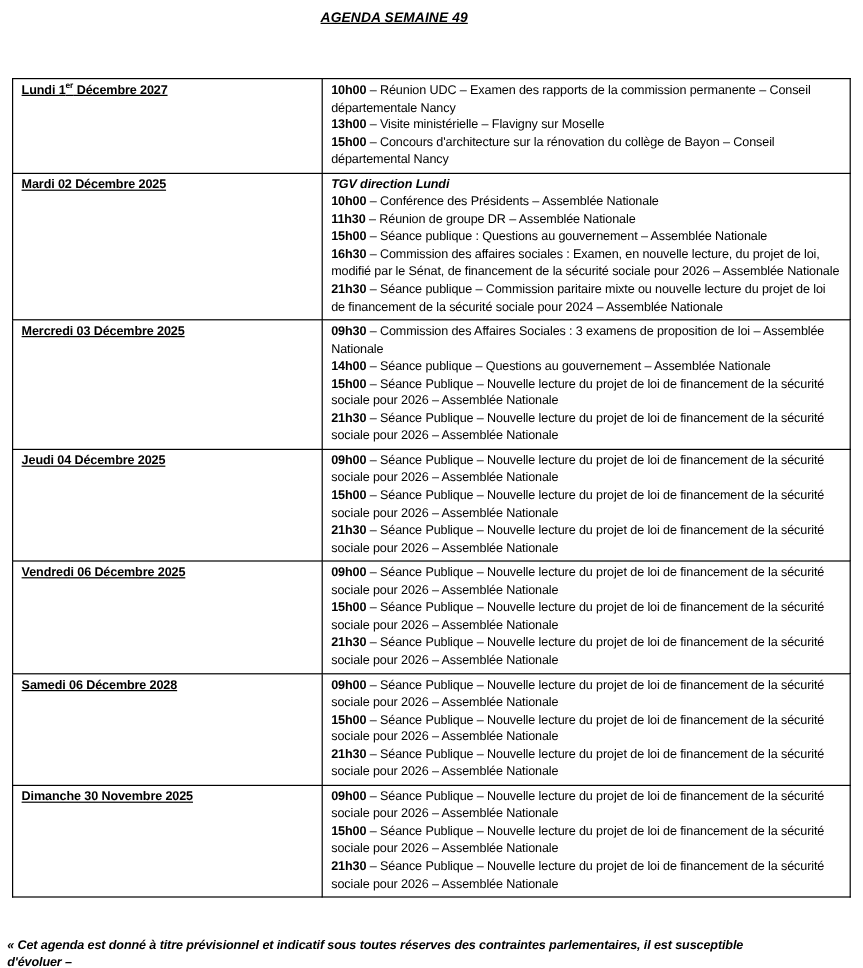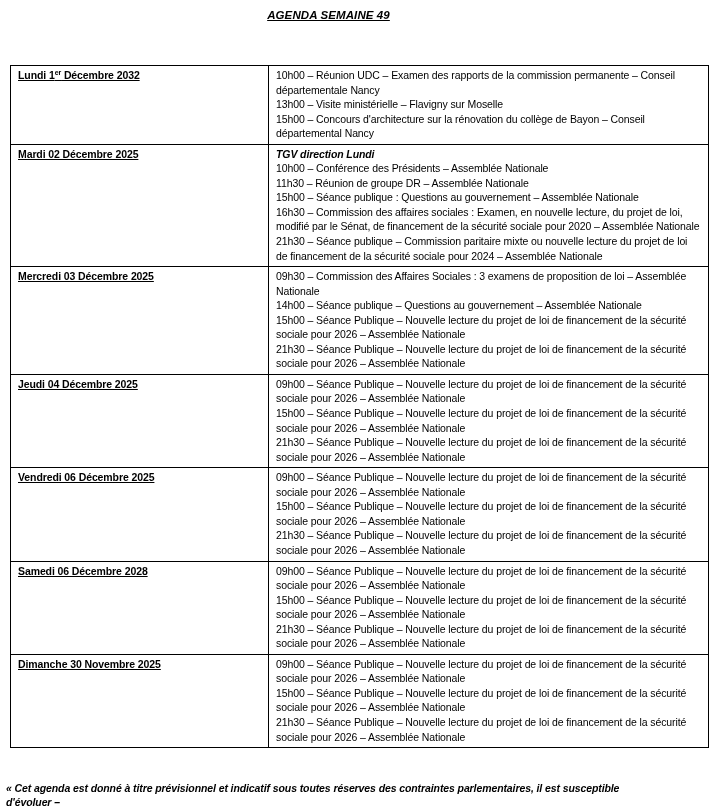--- a/index.html
+++ b/index.html
@@ -48,21 +48,21 @@
   .day-label sup {
     font-size: 7px;
     line-height: 0;
     vertical-align: super;
   }
   .note-line {
     font-weight: bold;
     font-style: italic;
   }
   .event-line { }
-  .event-line .tm { font-weight: normal; }
+  .event-line .tm { font-weight: bold; }
   .disclaimer {
     margin: 34px 12px 0 6px;
     font-size: 10.5px;
     font-weight: bold;
     font-style: italic;
     letter-spacing: -0.1px;
   }
   .disclaimer p { margin: 0 0 17px 0; line-height: 13.5px; }
 </style>
 </head>
@@ -74,39 +74,39 @@
 
   <table class="agenda">
     <colgroup>
         <col style="width:258px">
         <col style="width:440px">
       </colgroup>
     <tbody>
 
       <tr>
         <td class="day-col">
-          <span class="day-label"><span>Lundi 1</span><sup>er</sup><span> Décembre 2032</span></span>
+          <span class="day-label"><span>Lundi 1</span><sup>er</sup><span> Décembre 2027</span></span>
         </td>
         <td>
           <div class="event-line"><span class="tm">10h00</span><span> – Réunion UDC – Examen des rapports de la commission permanente – Conseil départementale Nancy</span></div>
           <div class="event-line"><span class="tm">13h00</span><span> – Visite ministérielle  – Flavigny sur Moselle</span></div>
           <div class="event-line"><span class="tm">15h00</span><span> – Concours d'architecture sur la rénovation du collège de Bayon – Conseil départemental Nancy</span></div>
         </td>
       </tr>
 
       <tr>
         <td class="day-col">
           <span class="day-label">Mardi 02 Décembre 2025</span>
         </td>
         <td>
           <div class="note-line">TGV direction Lundi</div>
           <div class="event-line"><span class="tm">10h00</span><span> – Conférence des Présidents – Assemblée Nationale</span></div>
           <div class="event-line"><span class="tm">11h30</span><span> – Réunion de groupe DR – Assemblée Nationale</span></div>
           <div class="event-line"><span class="tm">15h00</span><span> – Séance publique : Questions au gouvernement – Assemblée Nationale</span></div>
-          <div class="event-line"><span class="tm">16h30</span><span> – Commission des affaires sociales : Examen, en nouvelle lecture, du projet de loi, modifié par le Sénat, de financement de la sécurité sociale pour 2020 – Assemblée Nationale</span></div>
+          <div class="event-line"><span class="tm">16h30</span><span> – Commission des affaires sociales : Examen, en nouvelle lecture, du projet de loi, modifié par le Sénat, de financement de la sécurité sociale pour 2026 – Assemblée Nationale</span></div>
           <div class="event-line"><span class="tm">21h30</span><span> – Séance publique – Commission paritaire mixte ou nouvelle lecture du projet de loi de financement de la sécurité sociale pour 2024 – Assemblée Nationale</span></div>
         </td>
       </tr>
 
       <tr>
         <td class="day-col">
           <span class="day-label">Mercredi 03 Décembre 2025</span>
         </td>
         <td>
           <div class="event-line"><span class="tm">09h30</span><span> – Commission des Affaires Sociales : 3 examens de proposition de loi – Assemblée Nationale</span></div>

